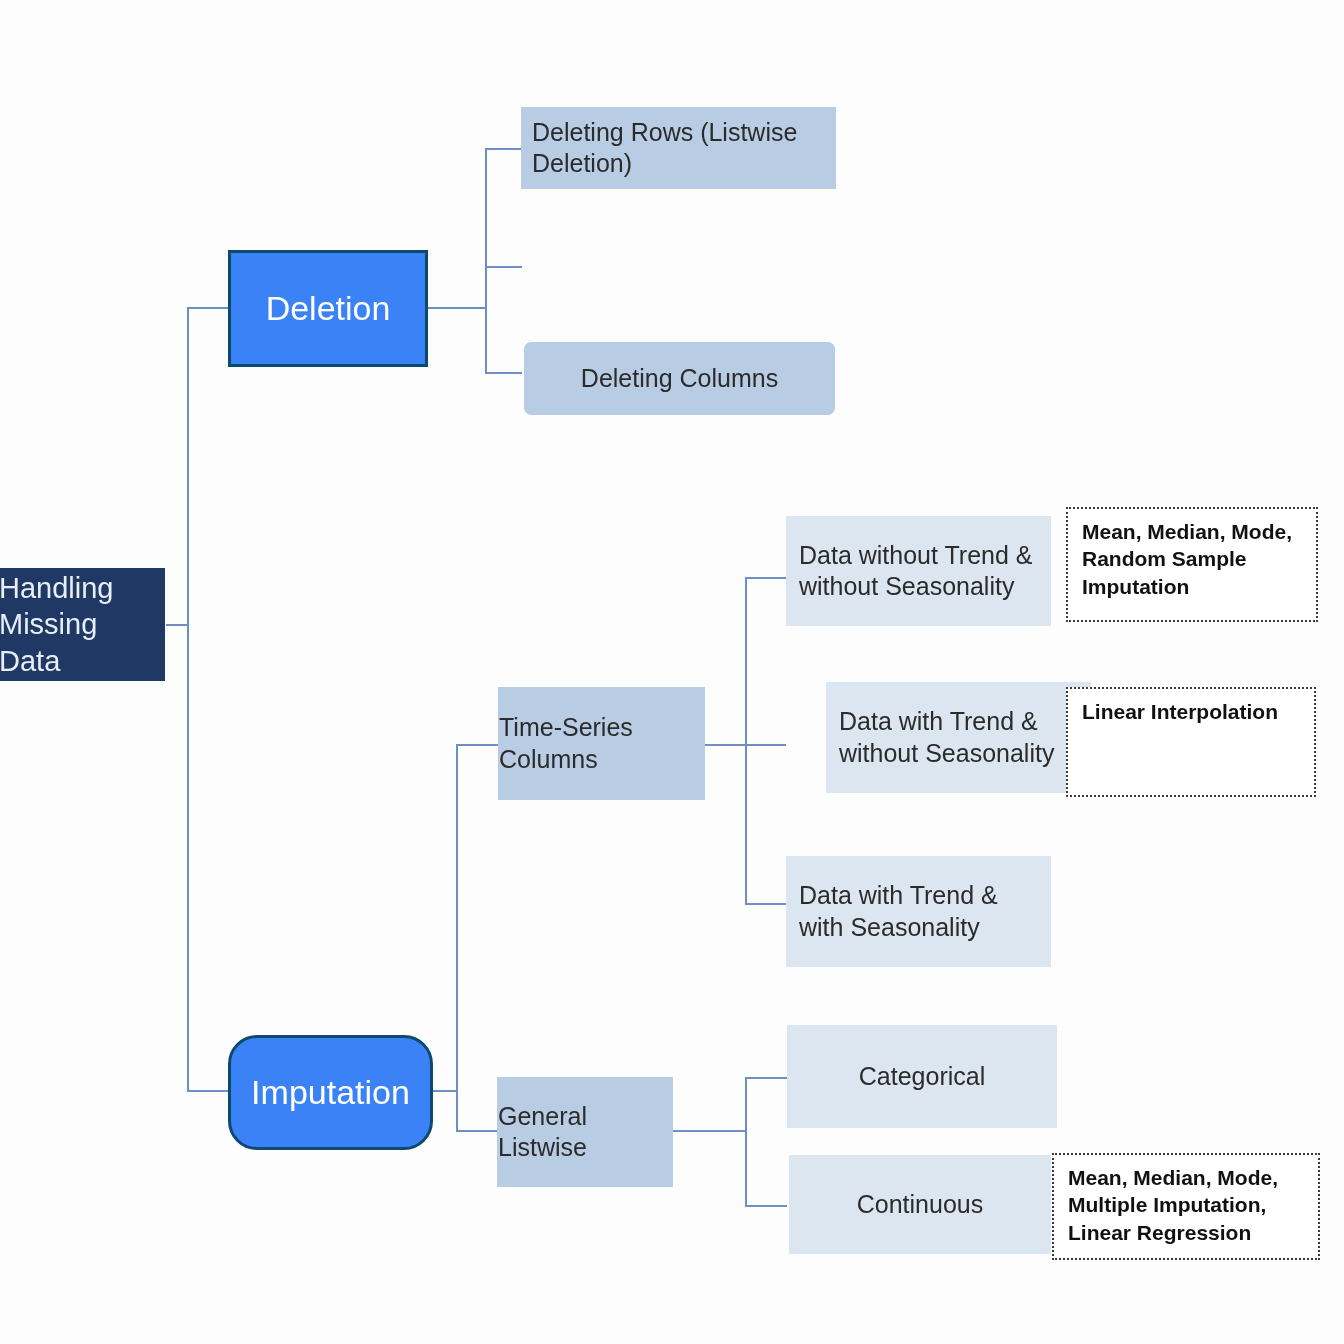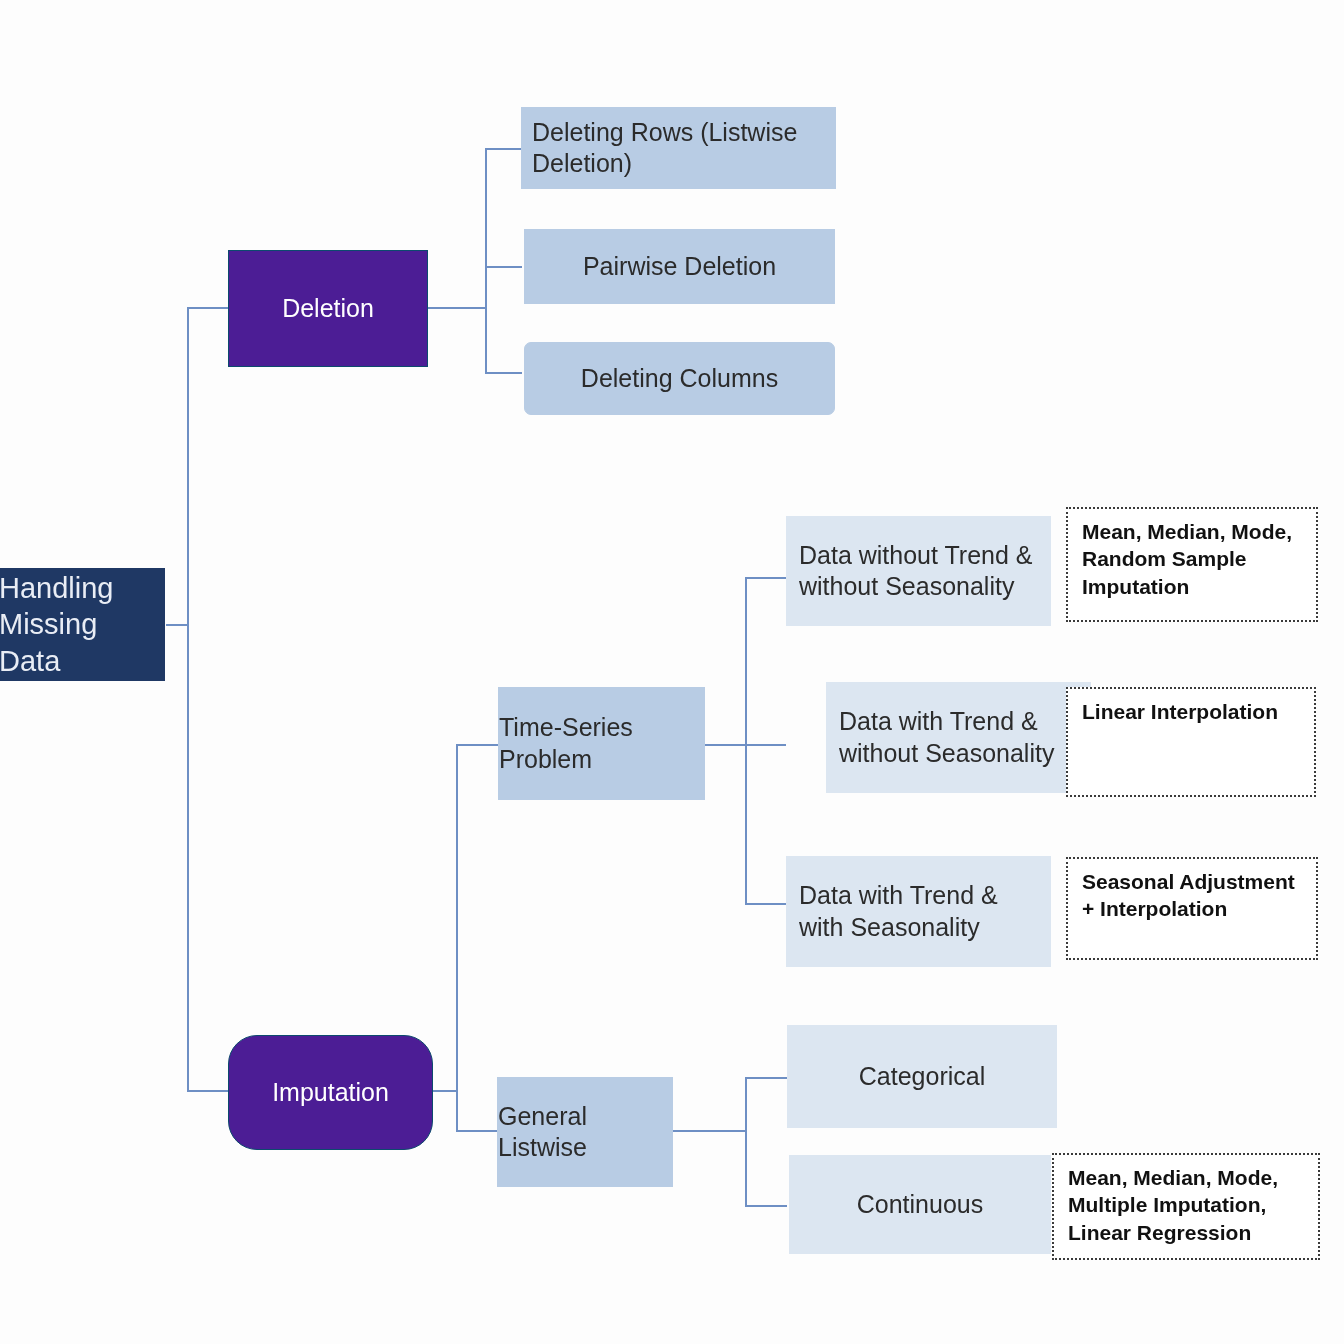--- a/index.html
+++ b/index.html
@@ -24,24 +24,24 @@
     text-align: left;
     line-height: 1.26;
   }
   .node-root {
     background: #1F3864;
     color: #E9EDF5;
     font-size: 29px;
     border: 1px solid #1F3864;
   }
   .node-l1 {
-    background: #4c1d95;
+    background: #3b82f6;
     color: #FFFFFF;
-    font-size: 25px;
-    border: 1px solid #0c4a6e;
+    font-size: 34px;
+    border: 3px solid #0c4a6e;
   }
   .node-l2-mid {
     background: #B8CCE4;
     color: #2B2B2B;
     font-size: 25px;
     border: 1px solid #B8CCE4;
   }
   .node-leaf-dark {
     background: #B8CCE4;
     color: #2B2B2B;
@@ -120,34 +120,31 @@
   </div>
 
   <div class="node node-l1" style="left:228px; top:250px; width:200px; height:117px;">
     <span>Deletion</span>
   </div>
 
   <div class="node node-leaf-dark" style="left:521px; top:107px; width:315px; height:82px;">
     <span>Deleting Rows (Listwise Deletion)</span>
   </div>
 
-  <div class="node node-leaf-dark" style="left:524px; top:229px; width:311px; height:75px;">
-    <span>Pairwise Deletion</span>
-  </div>
 
   <div class="node node-leaf-dark" style="left:524px; top:342px; width:311px; height:73px;border-radius:7px;">
     <span>Deleting Columns</span>
   </div>
 
   <div class="node node-l1" style="left:228px; top:1035px; width:205px; height:115px;border-radius:29px;">
     <span>Imputation</span>
   </div>
 
   <div class="node node-l2-mid" style="left:498px; top:687px; width:207px; height:113px;">
-    <span>Time-Series Problem</span>
+    <span>Time-Series Columns</span>
   </div>
 
   <div class="node node-leaf-light" style="left:786px; top:516px; width:265px; height:110px;">
     <span>Data without Trend &amp; without Seasonality</span>
   </div>
 
   <div class="node node-leaf-light" style="left:826px; top:682px; width:265px; height:111px;">
     <span>Data with Trend &amp; without Seasonality</span>
   </div>
 
@@ -164,18 +161,17 @@
   </div>
 
   <div class="node node-leaf-light" style="left:789px; top:1155px; width:262px; height:99px;">
     <span>Continuous</span>
   </div>
 
   <div class="note" style="left:1066px; top:507px; width:252px; height:115px;">Mean, Median, Mode, Random Sample Imputation</div>
 
   <div class="note" style="left:1066px; top:687px; width:250px; height:110px;">Linear Interpolation</div>
 
-  <div class="note" style="left:1066px; top:857px; width:252px; height:103px;">Seasonal Adjustment + Interpolation</div>
 
 
   <div class="note" style="left:1052px; top:1153px; width:268px; height:107px;">Mean, Median, Mode, Multiple Imputation, Linear Regression</div>
 
 </div>
 
 </body></html>

